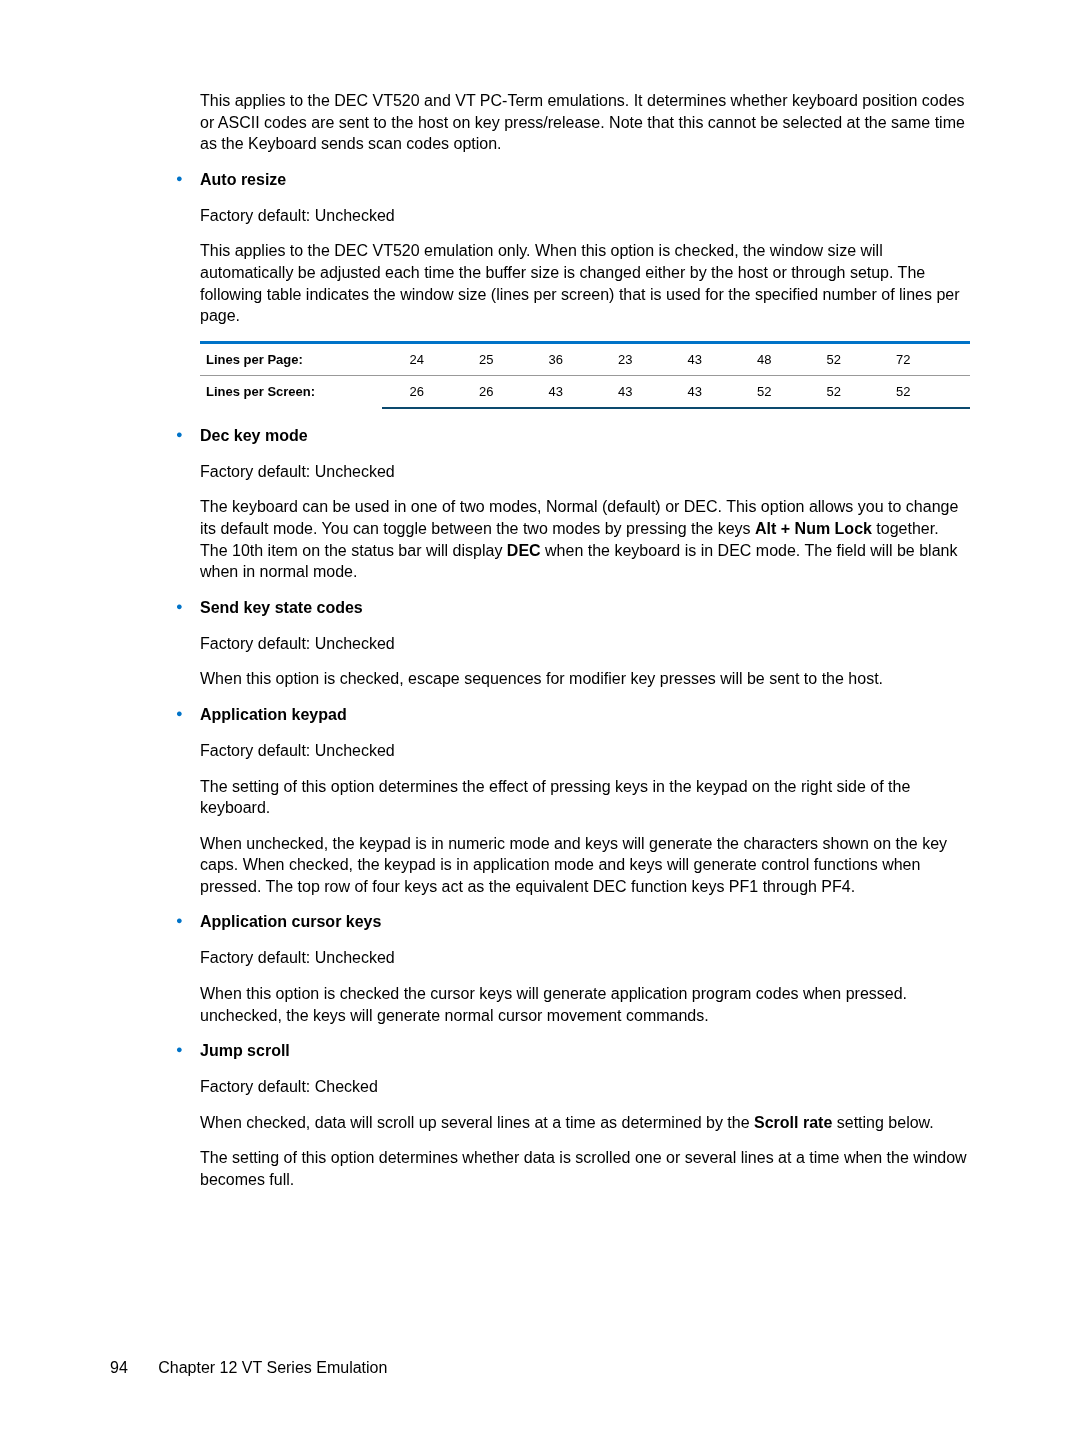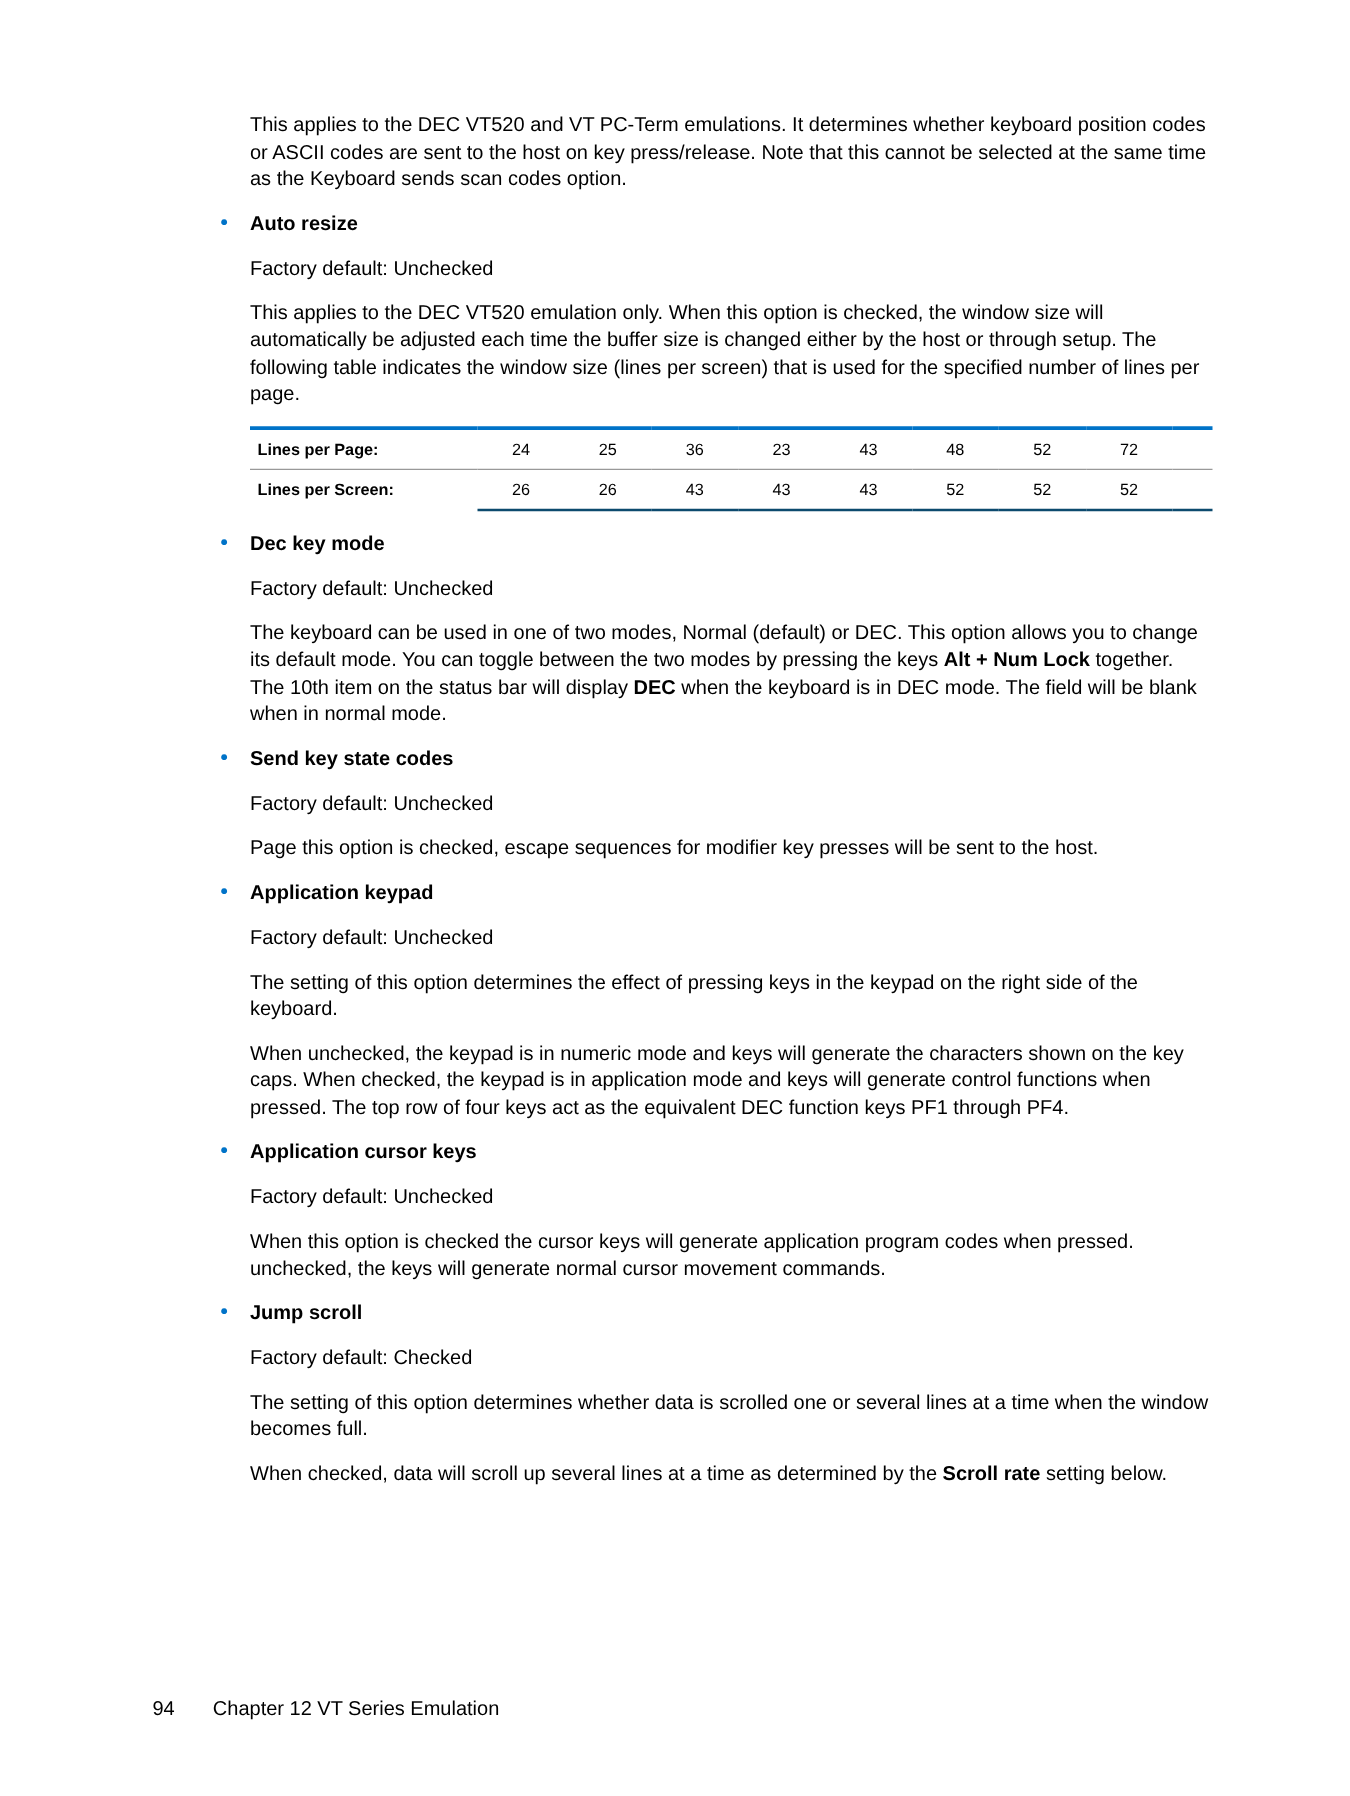--- a/index.html
+++ b/index.html
@@ -61,21 +61,21 @@
   font-weight:bold;
   padding:8px 6px;
 }
 td{
   text-align:center;
   padding:8px 6px;
 }
 .footer{
   position:absolute;
   bottom:60px;
-  left:122px;
+  left:110px;
   font-size:16px;
   margin-top:36px;
 }
 .page-num{display:inline-block;margin-right:26px}
 .b{font-weight:bold}
 </style>
 </head>
 <body>
 
 <div class="page">
@@ -127,43 +127,43 @@
     <div class="heading">Dec key mode</div>
     <p class="factory">Factory default: Unchecked</p>
     <p class="p">
       <span>The keyboard can be used in one of two modes, Normal (default) or DEC. This option allows you to change its default mode. You can toggle between the two modes by pressing the keys </span><span class="b">Alt + Num Lock</span><span> together. The 10th item on the status bar will display </span><span class="b">DEC</span><span> when the keyboard is in DEC mode. The field will be blank when in normal mode.</span>
     </p>
   </div>
 
   <div class="bullet-wrap">
     <div class="heading">Send key state codes</div>
     <p class="factory">Factory default: Unchecked</p>
-    <p class="p">Page this option is checked, escape sequences for modifier key presses will be sent to the host.</p>
+    <p class="p">When this option is checked, escape sequences for modifier key presses will be sent to the host.</p>
   </div>
 
   <div class="bullet-wrap">
     <div class="heading">Application keypad</div>
     <p class="factory">Factory default: Unchecked</p>
     <p class="p">The setting of this option determines the effect of pressing keys in the keypad on the right side of the keyboard.</p>
     <p class="p">When unchecked, the keypad is in numeric mode and keys will generate the characters shown on the key caps. When checked, the keypad is in application mode and keys will generate control functions when pressed. The top row of four keys act as the equivalent DEC function keys PF1 through PF4.</p>
   </div>
 
   <div class="bullet-wrap">
     <div class="heading">Application cursor keys</div>
     <p class="factory">Factory default: Unchecked</p>
     <p class="p">When this option is checked the cursor keys will generate application program codes when pressed. unchecked, the keys will generate normal cursor movement commands.</p>
   </div>
 
   <div class="bullet-wrap">
     <div class="heading">Jump scroll</div>
     <p class="factory">Factory default: Checked</p>
-    <p class="p">The setting of this option determines whether data is scrolled one or several lines at a time when the window becomes full.</p>
     <p class="p">
       <span>When checked, data will scroll up several lines at a time as determined by the </span><span class="b">Scroll rate</span><span> setting below.</span>
     </p>
+    <p class="p">The setting of this option determines whether data is scrolled one or several lines at a time when the window becomes full.</p>
   </div>
 
 </div>
 
 <div class="footer">
   <span class="page-num">94</span>
   <span>Chapter 12   VT Series Emulation</span>
 </div>
 
 </body></html>

